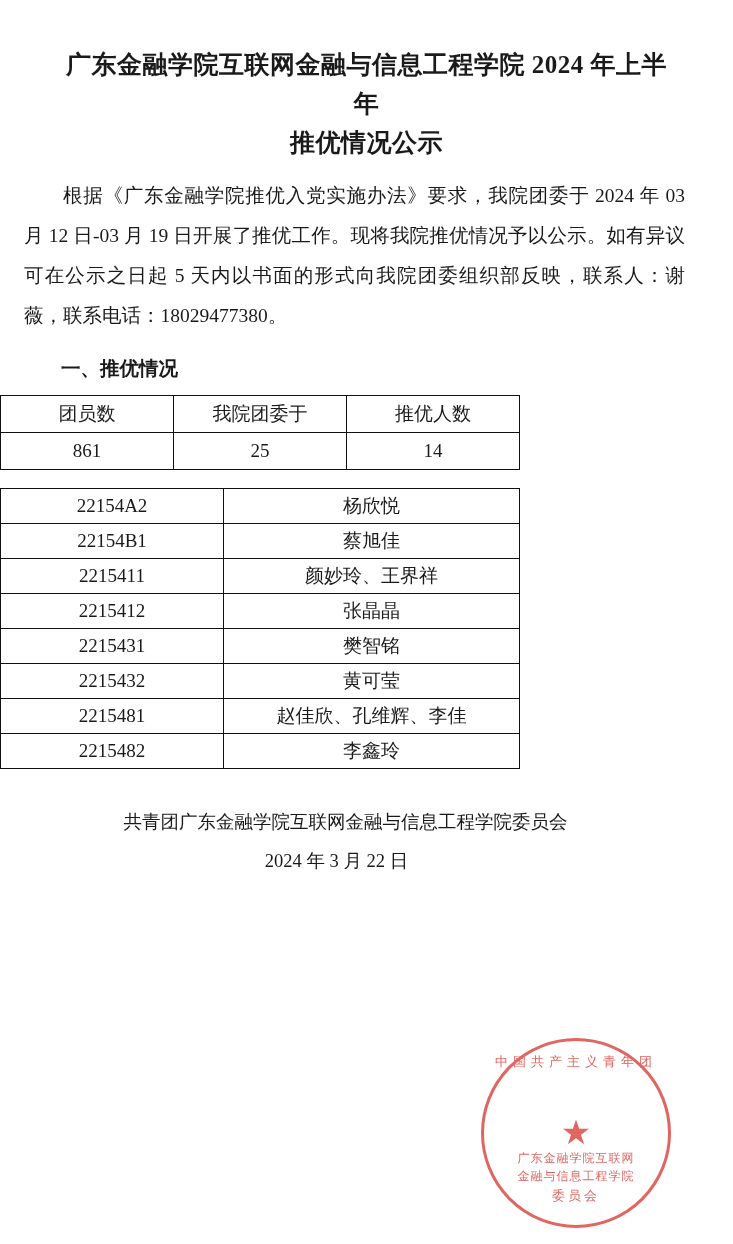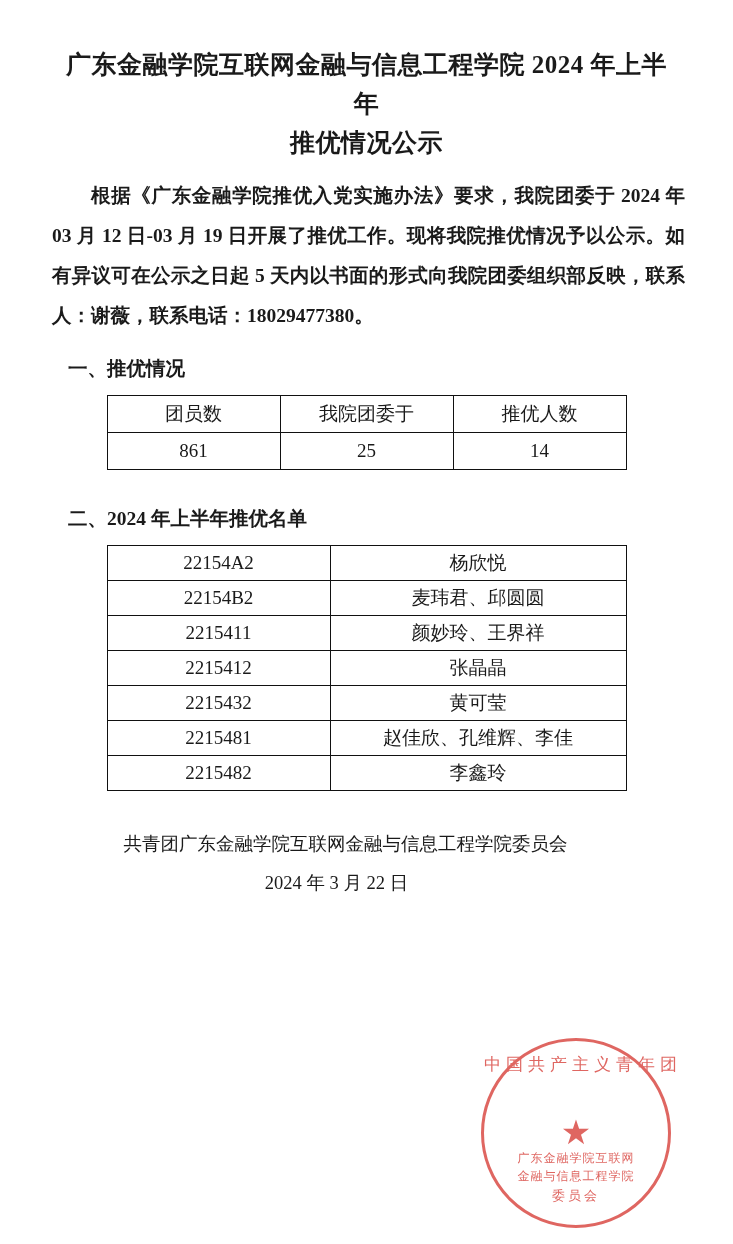--- a/index.html
+++ b/index.html
@@ -29,41 +29,39 @@
     line-height: 1.55;
     padding: 46px 58px 0 58px;
     letter-spacing: 0.5px;
   }
   .doc-title .line2 {
     display: block;
   }
   .body-text {
     font-size: 19.5px;
     line-height: 2.05;
-    padding: 14px 48px 0 52px;
+    padding: 14px 48px 0 24px;
     text-align: justify;
     text-justify: inter-ideograph;
-    font-weight: bold;
   }
   .body-text p {
     margin: 0;
     text-indent: 2em;
   }
   .section-head {
     font-size: 19.5px;
     font-weight: bold;
     margin: 14px 0 6px 0;
-    padding-left: 29px;
+    padding-left: 22px;
     text-indent: 2em;
     line-height: 1.9;
   }
   .tbl-wrap {
     padding: 2px 0 16px 0;
     display: flex;
-    justify-content: center;
   }
   table.doc-table {
     border-collapse: collapse;
     font-size: 19px;
     table-layout: fixed;
   }
   table.summary {
     width: 520px;
   }
   table.summary th, table.summary td {
@@ -130,21 +128,21 @@
     font-size: 34px;
     line-height: 1;
     color: #d8453f;
   }
   .seal .arc-top {
     position: absolute;
     top: 12px;
     left: 0;
     width: 100%;
     text-align: center;
-    font-size: 17px;
+    font-size: 13px;
     letter-spacing: 5px;
     white-space: nowrap;
   }
   .seal .mid1, .seal .mid2, .seal .mid3 {
     position: absolute;
     left: 0;
     width: 100%;
     text-align: center;
     font-size: 12px;
     letter-spacing: 1px;
@@ -180,41 +178,44 @@
       </tr>
       <tr>
         <td>861</td>
         <td>25</td>
         <td>14</td>
       </tr>
     </tbody>
       </table>
   </div>
 
-  <div class="section-head">二、2024 年上半年推优名单</div>
 
 
   <div class="tbl-wrap">
     <table class="doc-table namelist">
       <tbody>
           <tr>
         <td class="col-id">22154A2</td>
         <td>杨欣悦</td>
       </tr>
       <tr>
-        <td class="col-id">22154B2</td>
-        <td>麦玮君、邱圆圆</td>
+        <td class="col-id">22154B1</td>
+        <td>蔡旭佳</td>
       </tr>
       <tr>
         <td class="col-id">2215411</td>
         <td>颜妙玲、王界祥</td>
       </tr>
       <tr>
         <td class="col-id">2215412</td>
         <td>张晶晶</td>
+      </tr>
+      <tr>
+        <td class="col-id">2215431</td>
+        <td>樊智铭</td>
       </tr>
       <tr>
         <td class="col-id">2215432</td>
         <td>黄可莹</td>
       </tr>
       <tr>
         <td class="col-id">2215481</td>
         <td>赵佳欣、孔维辉、李佳</td>
       </tr>
       <tr>

